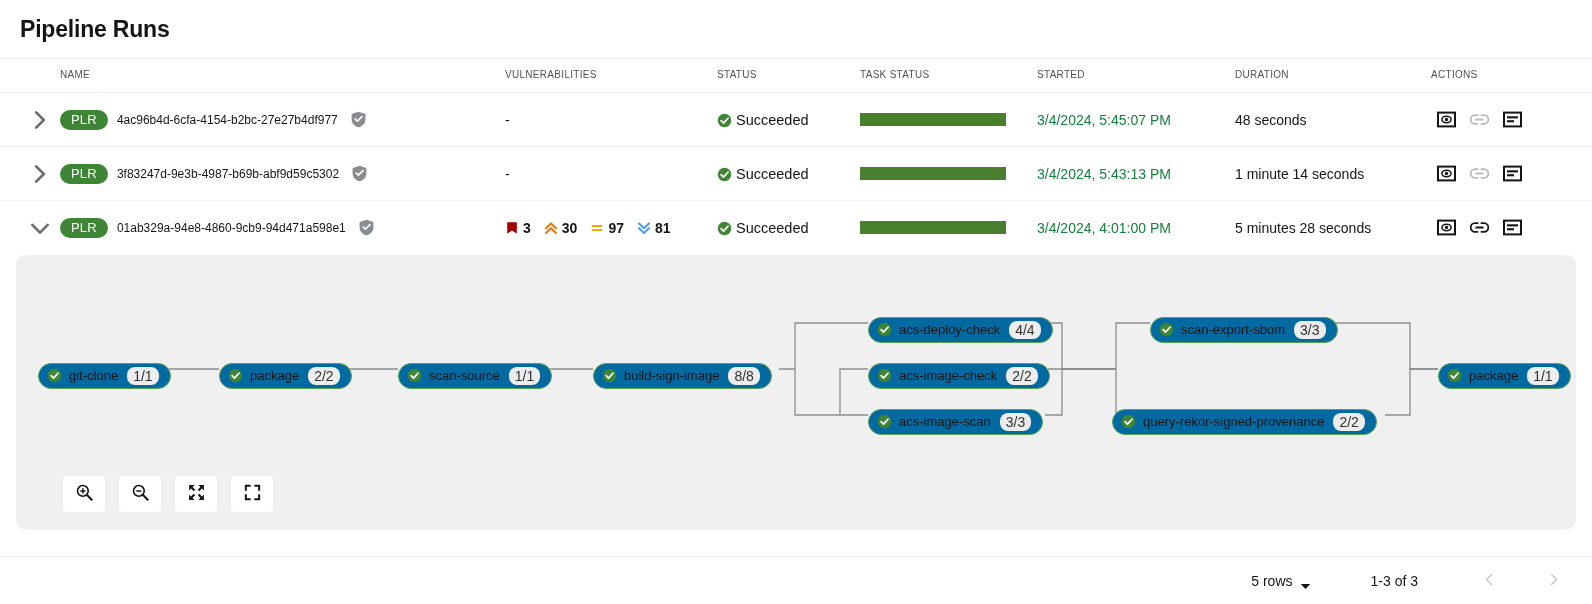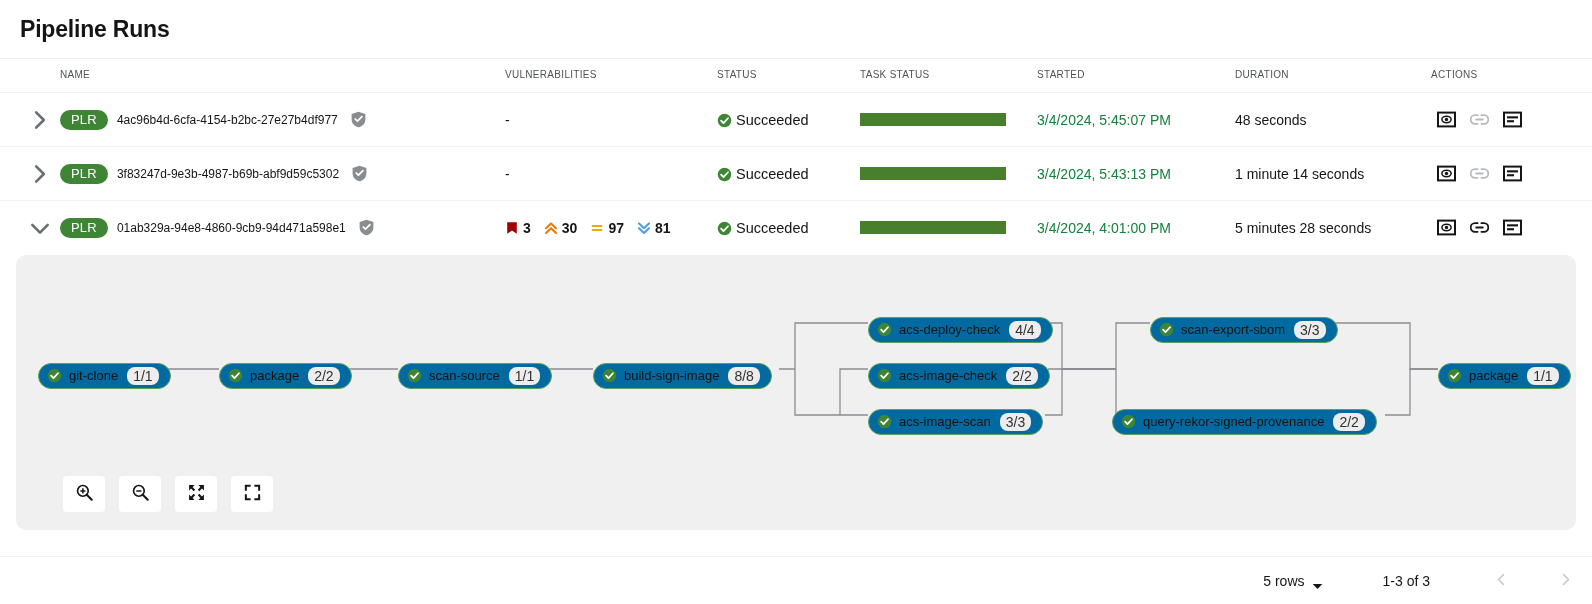--- a/index.html
+++ b/index.html
@@ -189,21 +189,21 @@
 
   
   .footer {
     position: absolute;
     left: 0; right: 0; bottom: 0;
     height: 48px;
     border-top: 1px solid #f0f0f0;
     display: flex;
     align-items: center;
     justify-content: flex-end;
-    padding-right: 14px;
+    padding-right: 26px;
     gap: 16px;
   }
   .rows-select {
     display: flex; align-items: center; gap: 7px;
     font-size: 14px; color: #151515;
     cursor: pointer;
     margin-right: 44px;
   }
   .caret-dn { width: 11px; height: 7px; display: block; }
   .range-text { font-size: 14px; color: #151515; margin-right: 42px; }

